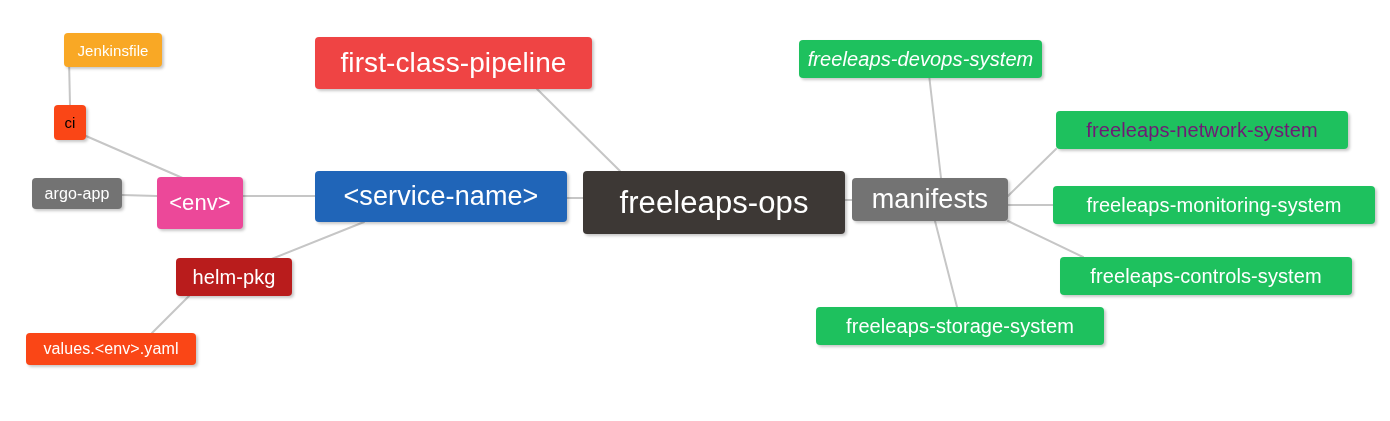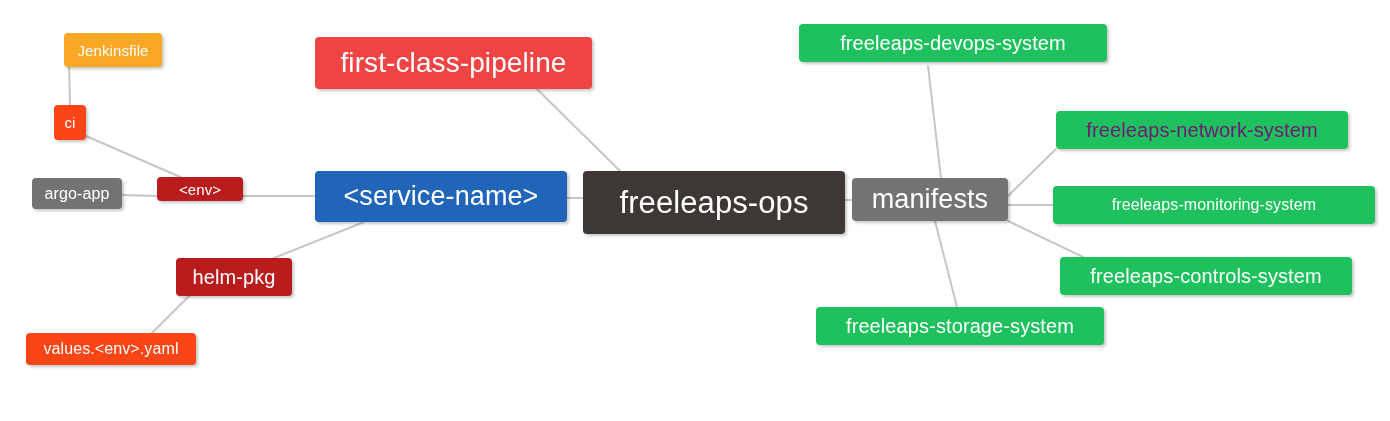--- a/index.html
+++ b/index.html
@@ -53,28 +53,28 @@
       <line x1="567" y1="198" x2="583" y2="198" stroke="#c6c6c6" stroke-width="2" stroke-linecap="round"></line>
       <line x1="845" y1="200" x2="852" y2="200" stroke="#c6c6c6" stroke-width="2" stroke-linecap="round"></line>
       <line x1="941" y1="178" x2="928" y2="66" stroke="#c6c6c6" stroke-width="2" stroke-linecap="round"></line>
       <line x1="1008" y1="196" x2="1056" y2="149" stroke="#c6c6c6" stroke-width="2" stroke-linecap="round"></line>
       <line x1="1008" y1="205" x2="1053" y2="205" stroke="#c6c6c6" stroke-width="2" stroke-linecap="round"></line>
       <line x1="1008" y1="221" x2="1083" y2="257" stroke="#c6c6c6" stroke-width="2" stroke-linecap="round"></line>
       <line x1="935" y1="221" x2="957" y2="307" stroke="#c6c6c6" stroke-width="2" stroke-linecap="round"></line>
     </svg>
   <div id="node-layer">
       <div class="node" style="left: 20px; top: 33px; width: 98px; height: 34px; background: rgb(249, 168, 37); font-size: 15px; color: rgb(255, 255, 255); margin-left: 44px;">Jenkinsfile</div>
-      <div class="node" style="left: 54px; top: 105px; width: 32px; height: 35px; background: rgb(250, 70, 22); font-size: 15px; color: #ffffff;">ci</div>
+      <div class="node" style="left: 54px; top: 105px; width: 32px; height: 35px; background: rgb(250, 70, 22); font-size: 15px; color: #000000;">ci</div>
       <div class="node" style="left: 32px; top: 178px; width: 90px; height: 31px; background: #737373; font-size: 16px; color: rgb(255, 255, 255);">argo-app</div>
-      <div class="node" style="left: 157px; top: 177px; width: 86px; height: 24px; background: #b91c1c; font-size: 15px; color: rgb(255, 255, 255);">&lt;env&gt;</div>
+      <div class="node" style="left: 157px; top: 177px; width: 86px; height: 52px; background: #ec4899; font-size: 22px; color: rgb(255, 255, 255);">&lt;env&gt;</div>
       <div class="node" style="left: 148px; top: 258px; width: 116px; height: 38px; background: #b91c1c; font-size: 20px; color: rgb(255, 255, 255); margin-left: 28px;">helm-pkg</div>
       <div class="node" style="left: 10px; top: 333px; width: 170px; height: 32px; background: rgb(250, 70, 22); font-size: 16px; color: rgb(255, 255, 255); margin-left: 16px;">values.&lt;env&gt;.yaml</div>
       <div class="node" style="left: 315px; top: 37px; width: 277px; height: 52px; background: #ef4444; font-size: 28px; color: rgb(255, 255, 255);">first-class-pipeline</div>
       <div class="node" style="left: 315px; top: 171px; width: 252px; height: 51px; background: rgb(32, 101, 184); font-size: 27px; color: rgb(255, 255, 255);">&lt;service-name&gt;</div>
       <div class="node" style="left: 583px; top: 171px; width: 262px; height: 63px; background: rgb(61, 56, 53); font-size: 31px; color: rgb(255, 255, 255);">freeleaps-ops</div>
       <div class="node" style="left: 852px; top: 178px; width: 156px; height: 43px; background: #737373; font-size: 27px; color: rgb(255, 255, 255);">manifests</div>
-      <div class="node" style="left: 799px; top: 24px; width: 308px; height: 38px; background: rgb(30, 193, 94); font-size: 20px; color: rgb(255, 255, 255);">freeleaps-devops-system</div>
+      <div class="node" style="left: 799px; top: 40px; width: 243px; height: 38px; background: rgb(30, 193, 94); font-size: 20px; color: rgb(255, 255, 255); font-style: italic;">freeleaps-devops-system</div>
       <div class="node" style="left: 1056px; top: 111px; width: 292px; height: 38px; background: rgb(30, 193, 94); font-size: 20px; color: #701a75;">freeleaps-network-system</div>
-      <div class="node" style="left: 1053px; top: 186px; width: 322px; height: 38px; background: rgb(30, 193, 94); font-size: 16px; color: rgb(255, 255, 255);">freeleaps-monitoring-system</div>
+      <div class="node" style="left: 1053px; top: 186px; width: 322px; height: 38px; background: rgb(30, 193, 94); font-size: 20px; color: rgb(255, 255, 255);">freeleaps-monitoring-system</div>
       <div class="node" style="left: 1060px; top: 257px; width: 292px; height: 38px; background: rgb(30, 193, 94); font-size: 20px; color: rgb(255, 255, 255);">freeleaps-controls-system</div>
       <div class="node" style="left: 816px; top: 307px; width: 288px; height: 38px; background: rgb(30, 193, 94); font-size: 20px; color: rgb(255, 255, 255);">freeleaps-storage-system</div>
     </div>
 </div>
 
 </body></html>

